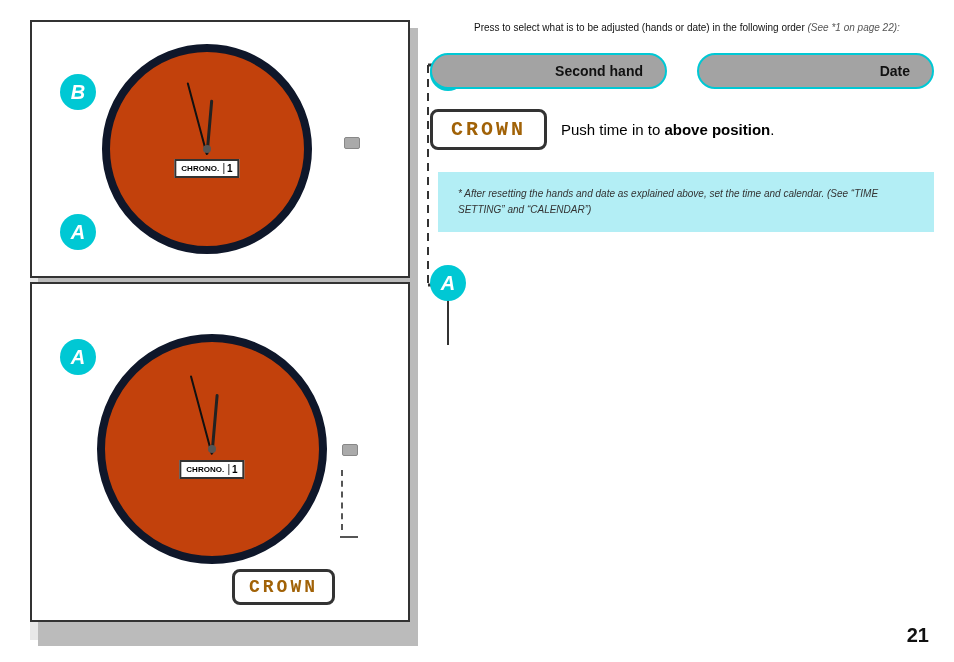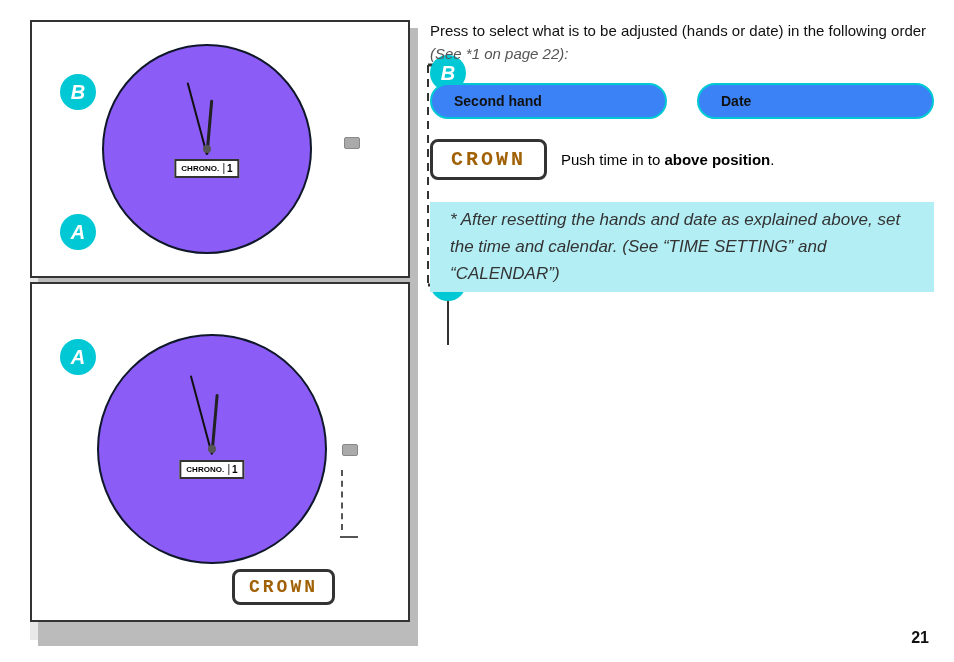--- a/index.html
+++ b/index.html
@@ -39,22 +39,22 @@
       left: 0;
       width: 380px;
       height: 340px;
       background: #fff;
       border: 2px solid #333;
     }
 
     .watch-face {
       position: absolute;
       border-radius: 50%;
-      border: 2px solid #0f172a;
-      background: #8b5cf6;
+      border: 8px solid #0f172a;
+      background: #c2410c;
       text-decoration: underline;
     }
 
     .watch-face-top {
       width: 210px;
       height: 210px;
       top: 22px;
       left: 70px;
     }
 
@@ -105,22 +105,22 @@
 
     
     .hand-btn {
       display: inline-block;
       border: 2.5px solid #00c8d4;
       border-radius: 20px;
       padding: 8px 22px;
       font-size: 14px;
       font-weight: bold;
       color: #111;
-      background: #3b82f6;
-      text-align: left;
+      background: #a3a3a3;
+      text-align: right;
       cursor: default;
     }
 
     .buttons-grid {
       display: grid;
       grid-template-columns: 1fr 1fr;
       gap: 16px 30px;
       margin-bottom: 20px;
     }
 
@@ -133,52 +133,54 @@
       font-size: 20px;
       font-weight: 900;
       letter-spacing: 3px;
       color: #a16207;
       font-family: 'Courier New', monospace;
     }
 
     
     .info-box {
       background: #b3eef5;
-      padding: 4px 20px;
-      font-size: 17px;
+      padding: 14px 20px;
+      font-size: 10px;
       line-height: 1.6;
       color: #333;
       font-style: italic;
+      margin-left: 8px;
     }
 
     
     .page-num {
       position: absolute;
       bottom: 15px;
       right: 25px;
-      font-size: 16px;
+      font-size: 20px;
       font-weight: bold;
       color: #111;
     }
 
     
     .watch-knob {
       position: absolute;
       width: 16px;
       height: 12px;
       background: #aaa;
       border: 1px solid #888;
       border-radius: 2px;
     }
 
     .text-block p {
       margin-bottom: 6px;
       line-height: 1.5;
-      font-size: 15px;
+      font-size: 10px;
       color: #111;
+      margin-left: 44px;
     }
     .text-block em {
       font-style: italic;
       color: #555;
     }
 
     .crown-bottom-label {
       position: absolute;
       bottom: 15px;
       left: 200px;

